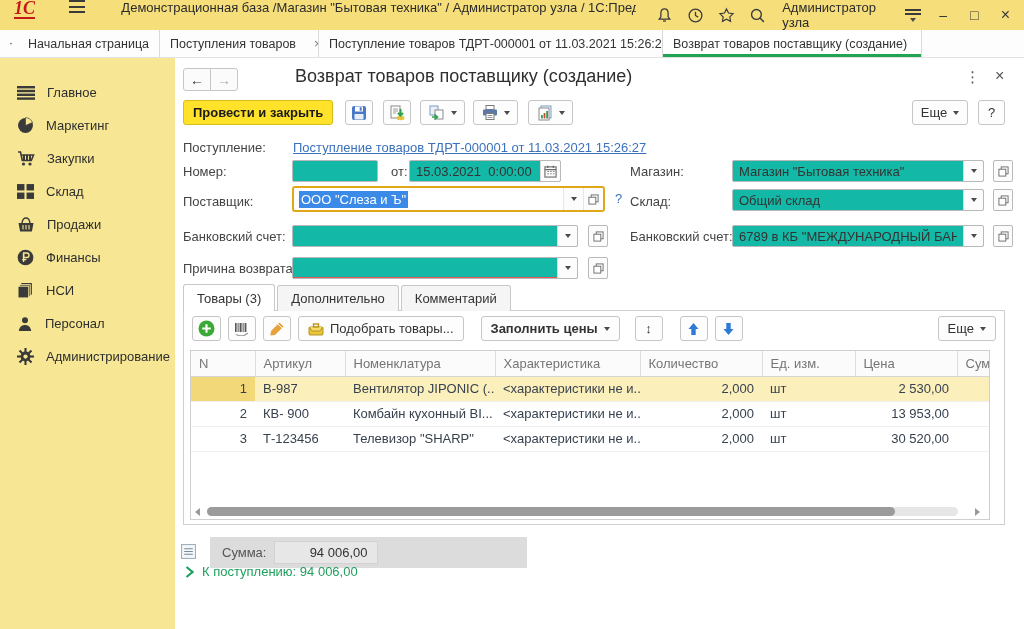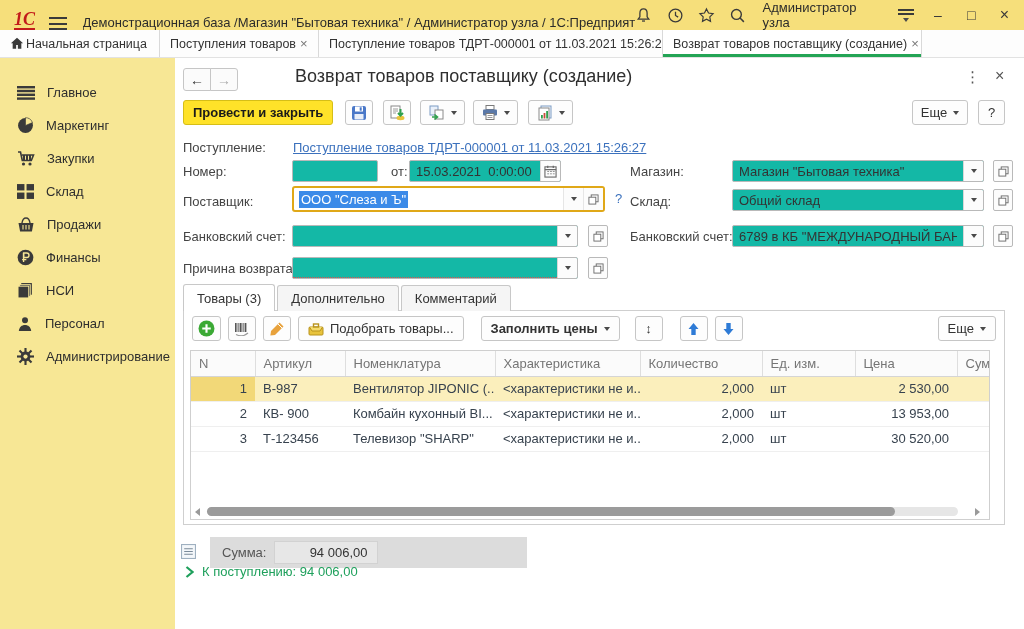--- a/index.html
+++ b/index.html
@@ -1,41 +1,41 @@
 <!DOCTYPE html>
 <html><head>
 <meta charset="utf-8">
 <style>
   * { box-sizing: border-box; margin: 0; padding: 0; }
   html,body { width:1024px; height:629px; }
   body { font-family:"Liberation Sans", sans-serif; font-size:13px; color:#333; background:#fff; overflow:hidden; }
   .window { width:1024px; height:629px; position:relative; background:#fff; }
 
   
-  .titlebar { height:30px; background:#F6DF7B; display:flex; align-items:flex-end; padding:16px 10px 0 14px; }
+  .titlebar { height:30px; background:#F6DF7B; display:flex; align-items:flex-start; padding:0 10px 0 14px;gap:20px; }
   .logo1c { font-family:"Liberation Serif", serif; font-style:italic; font-weight:bold; font-size:18px; color:#C21A1A; border-bottom:2px solid #C21A1A; line-height:17px; margin-right:14px; }
   .burger { width:18px; height:13px; display:flex; flex-direction:column; justify-content:space-between; margin-right:16px; cursor:pointer; }
   .burger i { display:block; height:2px; background:#3a3a3a; }
   .tb-title { font-size:13px; color:#2b2b2b; white-space:nowrap; overflow:hidden; }
   .tb-right { margin-left:auto; display:flex; align-items:center; gap:14px; }
   .tb-ic { width:18px; height:18px; display:flex; align-items:center; justify-content:center; cursor:pointer; }
   .tb-user { font-size:13px; color:#2b2b2b; margin:0 2px; }
   .winctl { font-size:14px; color:#3a3a3a; width:20px; text-align:center; cursor:pointer; }
   .svcmenu { display:flex; flex-direction:column; align-items:center; gap:2px; cursor:pointer; }
   .svcmenu i { display:block; width:16px; height:2px; background:#3a3a3a; }
   .svcmenu .tri { margin-top:1px; }
 
   .tri { width:0; height:0; border-left:4px solid transparent; border-right:4px solid transparent; border-top:5px solid #4a4a4a; display:inline-block; }
   .tri.sm { border-left-width:3px; border-right-width:3px; border-top-width:4px; }
   .tri-l { width:0;height:0;border-top:4px solid transparent;border-bottom:4px solid transparent;border-right:5px solid #9a9a9a; display:inline-block;}
   .tri-r { width:0;height:0;border-top:4px solid transparent;border-bottom:4px solid transparent;border-left:5px solid #9a9a9a; display:inline-block;}
 
   
   .tabbar { height:28px; background:#FDFDFD; border-bottom:1px solid #E2E2E2; display:flex; font-size:12.5px; }
-  .wtab { display:flex; align-items:center; gap:2px; padding:0 10px; border-right:1px solid #D9D9D9; white-space:nowrap; overflow:hidden; cursor:pointer; position:relative; color:#333; }
+  .wtab { display:flex; align-items:center; gap:16px; padding:0 10px; border-right:1px solid #D9D9D9; white-space:nowrap; overflow:hidden; cursor:pointer; position:relative; color:#333; }
   .wtab .x { color:#777; font-size:13px; margin-left:2px; cursor:pointer; }
   .wtab.active { background:#fff; }
   .wtab.active::after { content:""; position:absolute; left:0; right:0; bottom:0; height:3px; background:#23A455; }
 
   
   .content { display:flex; height:571px; }
   .sidebar { width:175px; background:#F7E795; padding-top:18px; flex:none; }
   .sb-item { height:33px; display:flex; align-items:center; gap:12px; padding-left:17px; cursor:pointer; color:#2e2e2e; }
   .sb-item svg { flex:none; }
   .main { flex:1; position:relative; background:#fff; overflow:hidden; }

